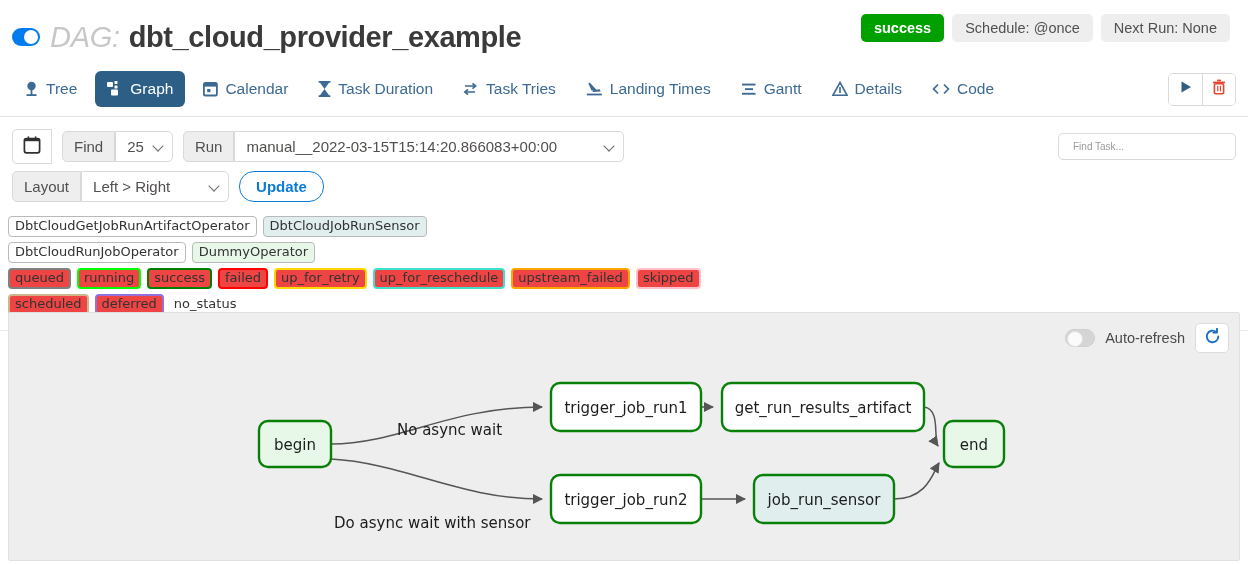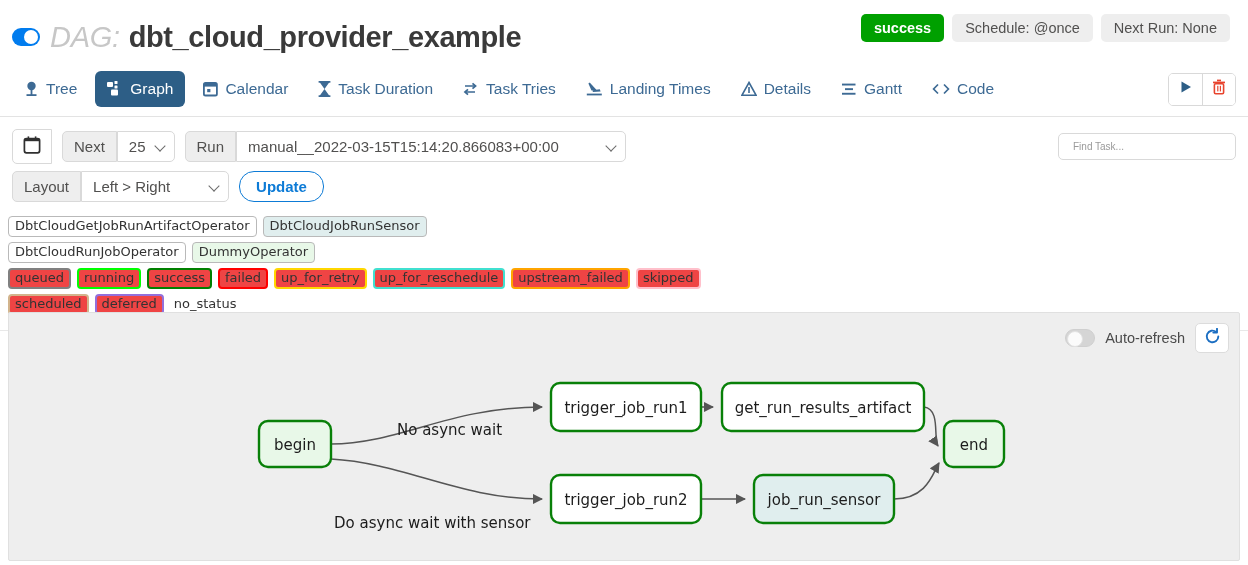--- a/index.html
+++ b/index.html
@@ -241,36 +241,36 @@
             <path d="M6.5 9.2 L13.8 8.2 L14.6 10.4 L6.9 10.9 Z" fill="#3d6a94"></path>
             <rect x="0.8" y="12.6" width="15" height="1.8" fill="#3d6a94"></rect>
           </svg>
       </span>
       <span>Landing Times</span>
     </div>
 
     <div class="nav-tab">
       <span>
         <svg width="16" height="16" viewBox="0 0 16 16">
-            <path d="M8 1.5 L15 14.2 H1 Z" fill="none" stroke="#3d6a94" stroke-width="1.6"></path>
-            <rect x="7.2" y="6" width="1.6" height="6" fill="#3d6a94"></rect>
-          </svg>
-      </span>
-      <span>Details</span>
-    </div>
-
-    <div class="nav-tab">
-      <span>
-        <svg width="16" height="16" viewBox="0 0 16 16">
             <rect x="1" y="2.6" width="13.5" height="1.9" fill="#3d6a94"></rect>
             <rect x="4" y="7.2" width="8" height="1.9" fill="#3d6a94"></rect>
             <rect x="1" y="11.8" width="13.5" height="1.9" fill="#3d6a94"></rect>
           </svg>
       </span>
       <span>Gantt</span>
+    </div>
+
+    <div class="nav-tab">
+      <span>
+        <svg width="16" height="16" viewBox="0 0 16 16">
+            <path d="M8 1.5 L15 14.2 H1 Z" fill="none" stroke="#3d6a94" stroke-width="1.6"></path>
+            <rect x="7.2" y="6" width="1.6" height="6" fill="#3d6a94"></rect>
+          </svg>
+      </span>
+      <span>Details</span>
     </div>
 
     <div class="nav-tab">
       <span>
         <svg width="18" height="16" viewBox="0 0 18 16">
             <path d="M6 3.5 L1.6 8 L6 12.5" stroke="#3d6a94" stroke-width="1.7" fill="none"></path>
             <path d="M12 3.5 L16.4 8 L12 12.5" stroke="#3d6a94" stroke-width="1.7" fill="none"></path>
           </svg>
       </span>
       <span>Code</span>
@@ -308,21 +308,21 @@
                 <rect x="1.4" y="2.6" width="15.2" height="14.2" rx="2" fill="none" stroke="#303030" stroke-width="1.7"></rect>
                 <rect x="1.4" y="2.6" width="15.2" height="2.6" fill="#303030"></rect>
                 <rect x="4.6" y="0.4" width="1.6" height="3.2" fill="#303030"></rect>
                 <rect x="11.8" y="0.4" width="1.6" height="3.2" fill="#303030"></rect>
               </svg>
           </span>
         </div>
       </div>
 
       <div class="igroup">
-        <div class="addon">Next</div>
+        <div class="addon">Find</div>
         <div class="ctrl sel">25</div>
       </div>
 
       <div class="igroup">
         <div class="addon">Run</div>
         <div class="ctrl sel runsel">manual__2022-03-15T15:14:20.866083+00:00</div>
       </div>
 
       <div class="findtask">Find Task...</div>
     </div>

